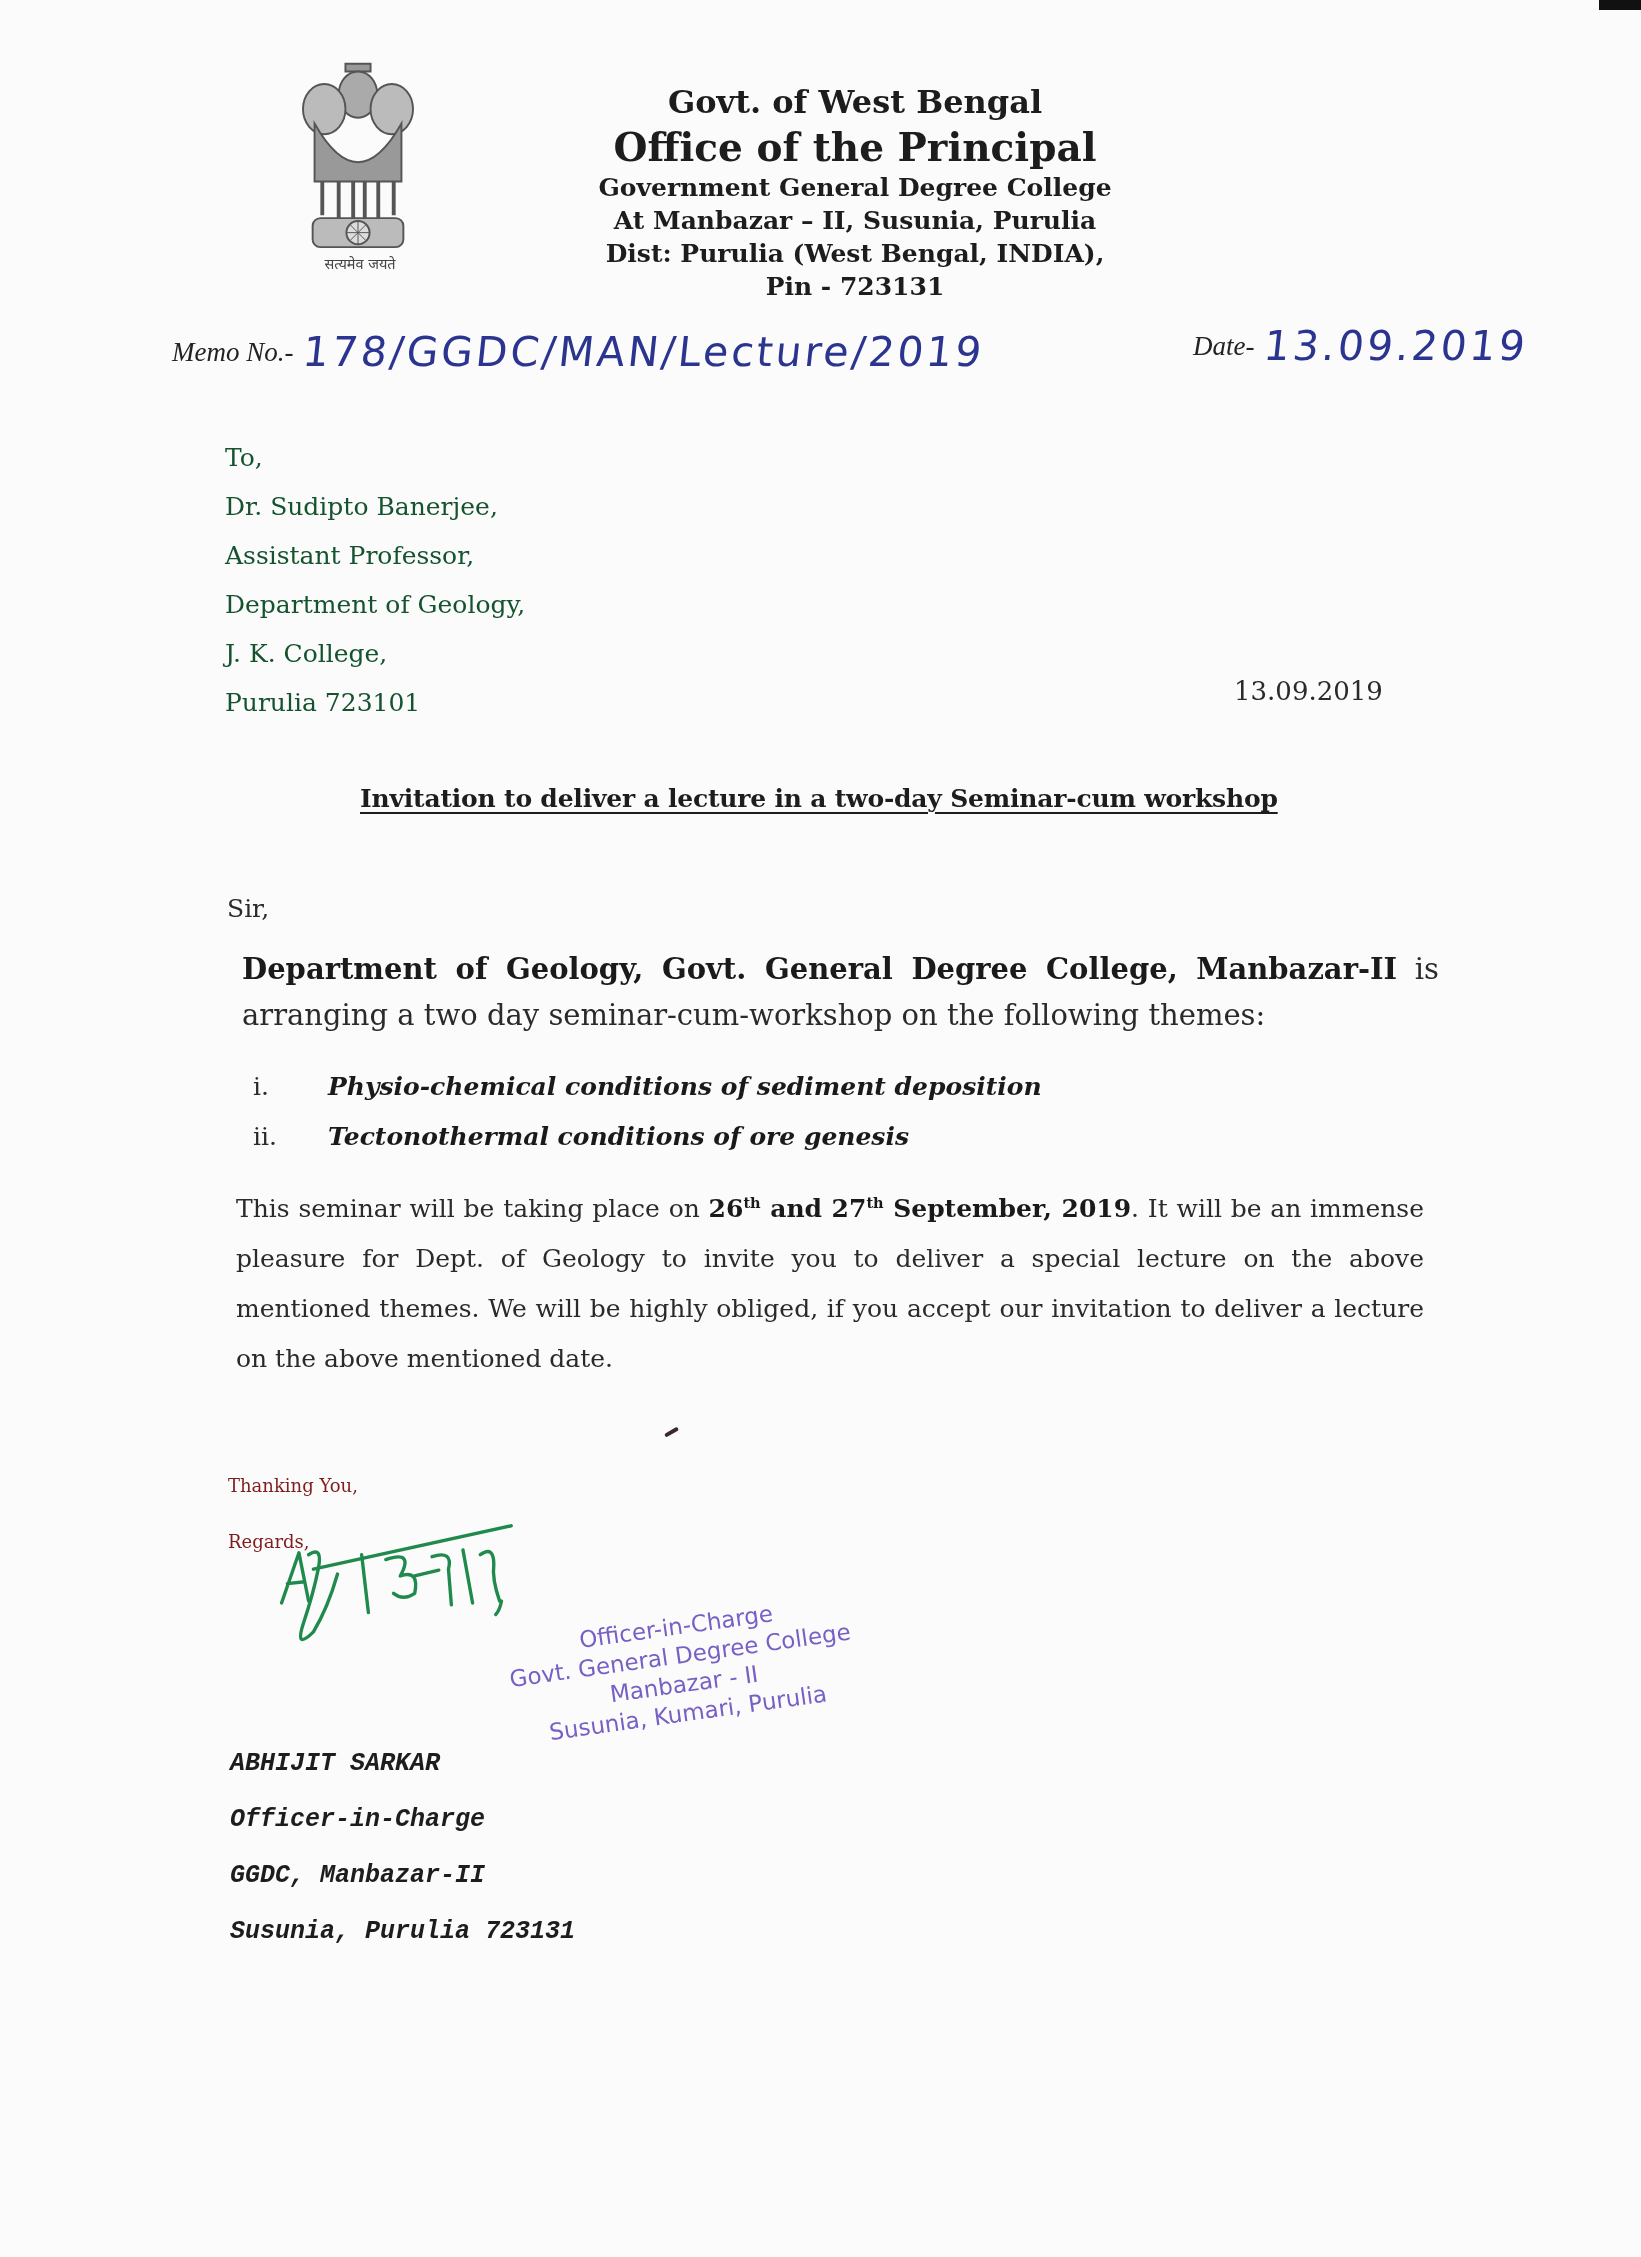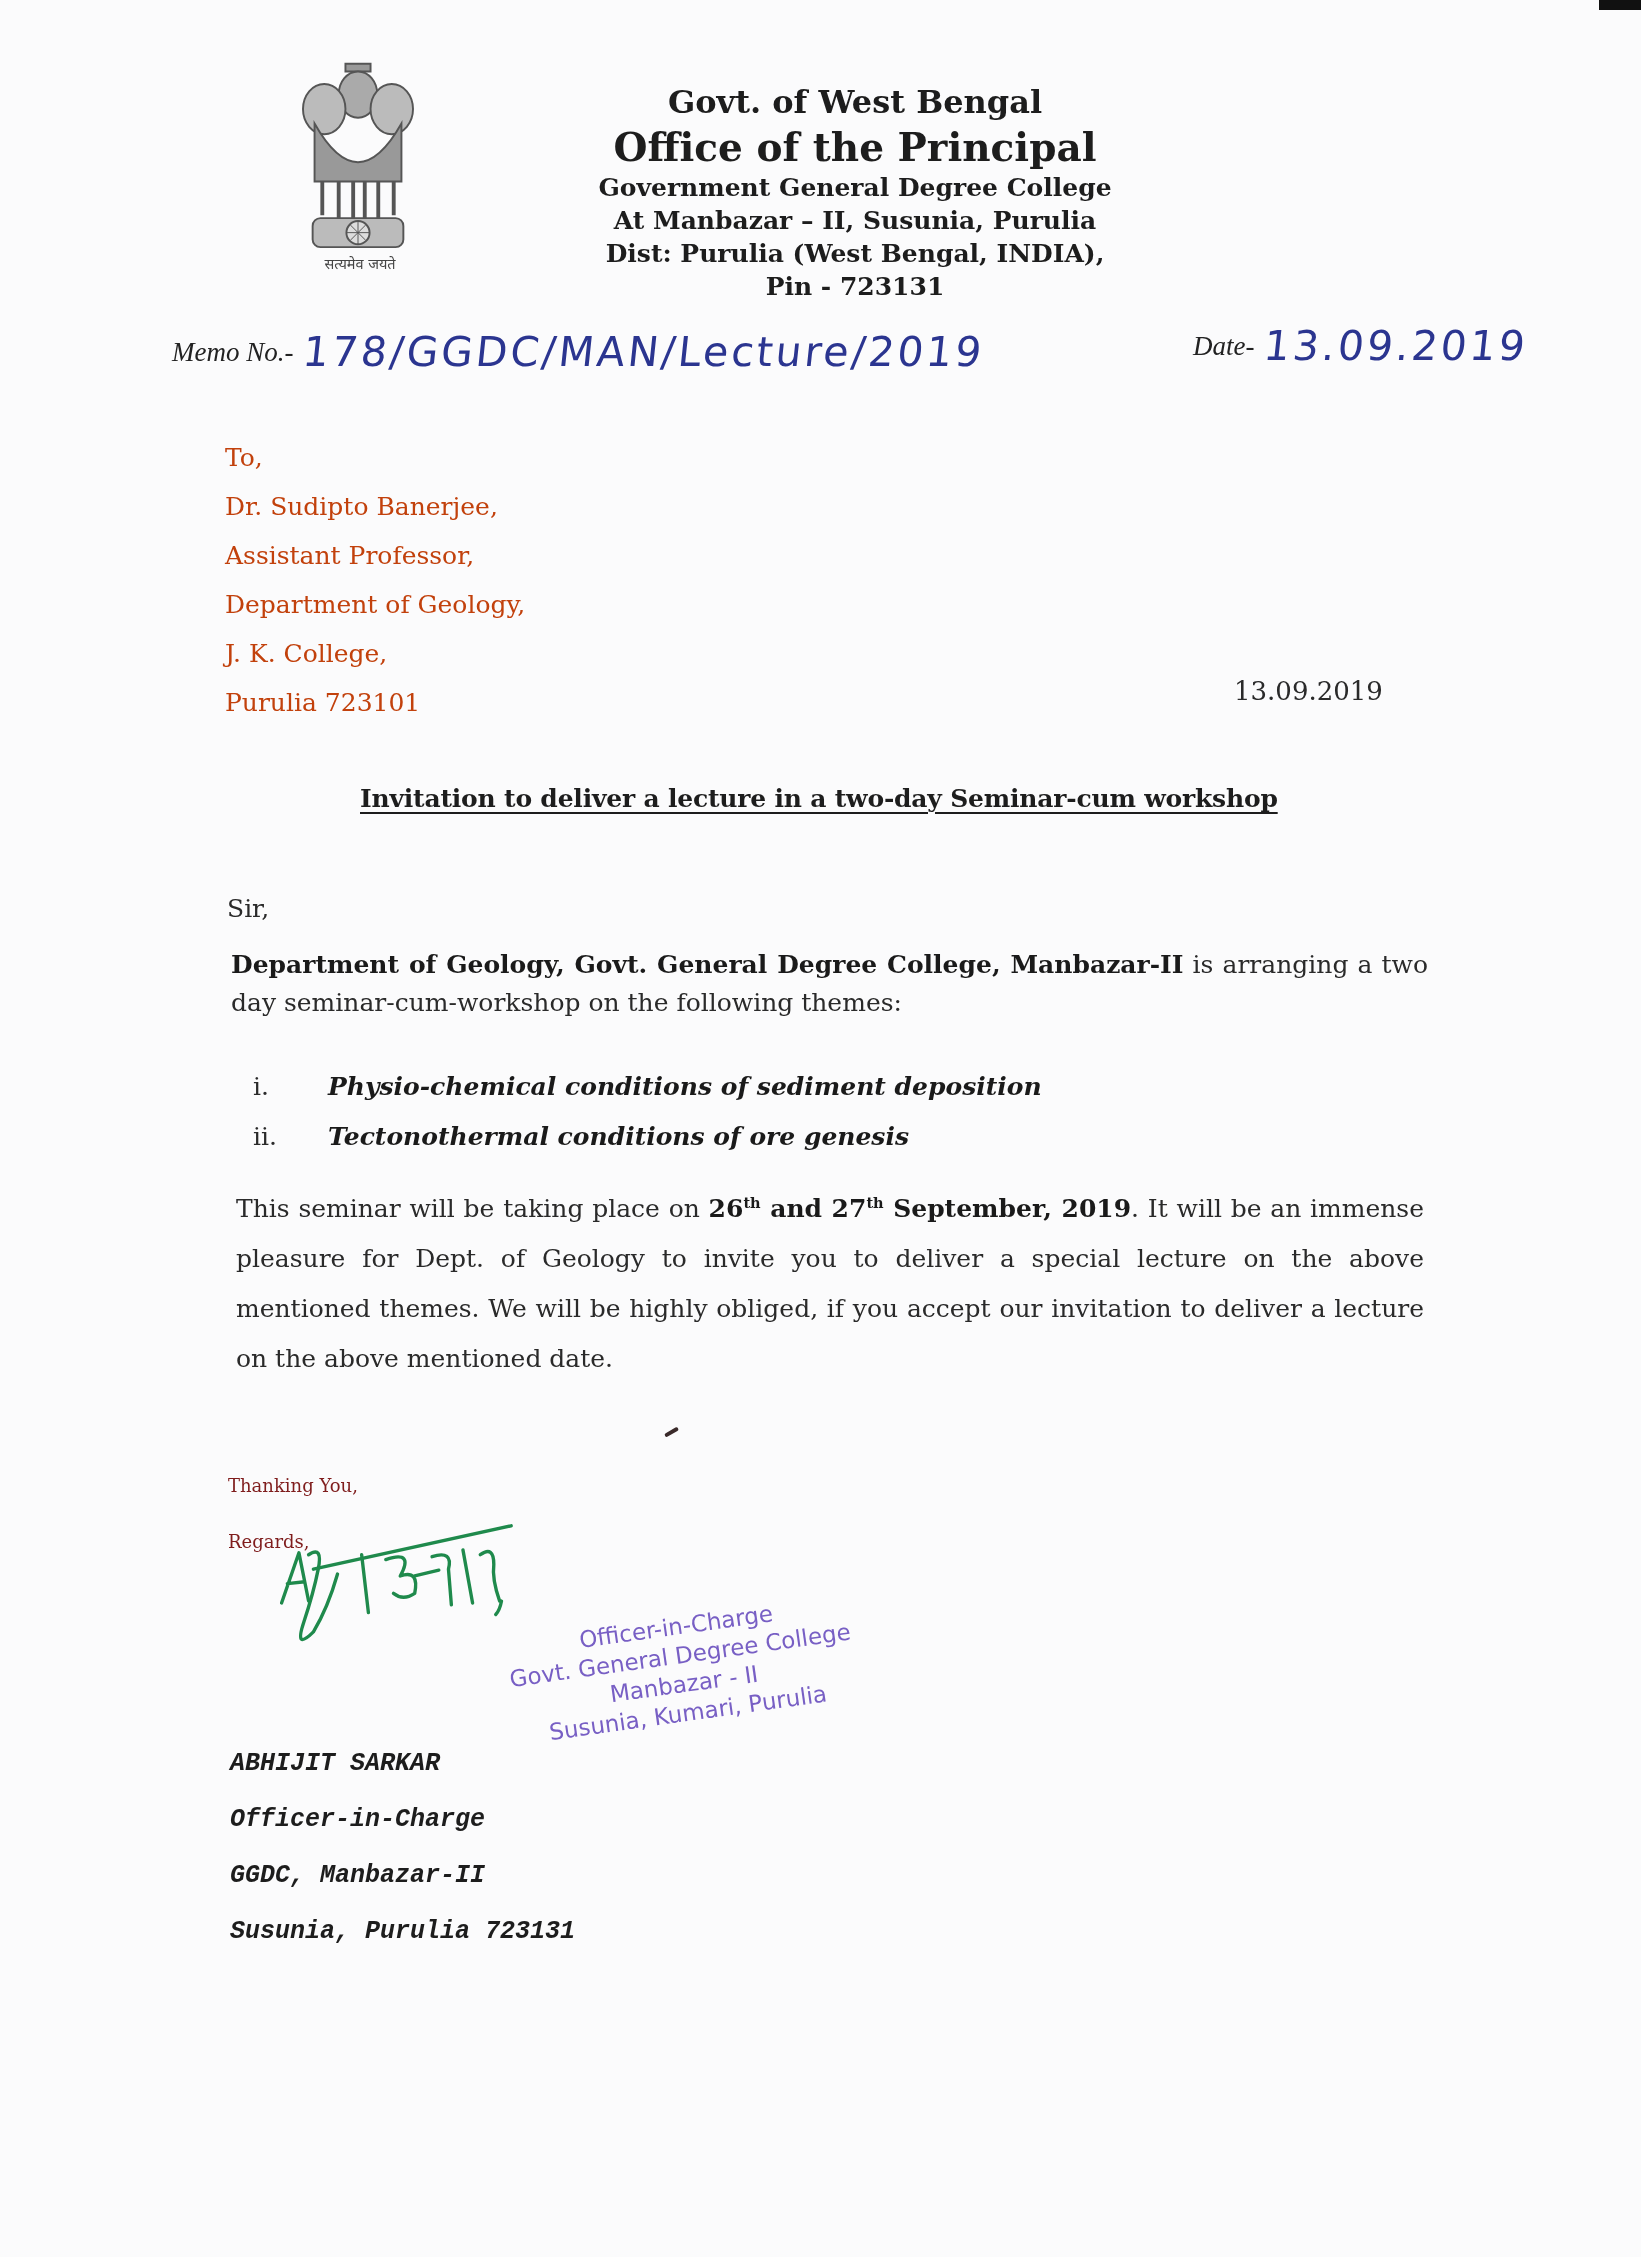--- a/index.html
+++ b/index.html
@@ -18,27 +18,27 @@
   .letterhead { position: absolute; left: 541px; top: 81px; width: 628px; text-align: center; font-weight: bold; color: #1d1d1d; }
   .lh-1 { font-size: 32px; line-height: 42px; }
   .lh-2 { font-size: 39px; line-height: 48px; }
   .lh-3 { font-size: 25px; line-height: 33px; }
 
   .memo { position: absolute; left: 172px; top: 328px; display: flex; align-items: center; }
   .memo-label, .date-label { font-family: "Liberation Serif", serif; font-style: italic; font-size: 27px; color: #222; }
   .handwritten { font-family: "DejaVu Sans", sans-serif; color: #2b3590; font-size: 41px; letter-spacing: 2.9px; margin-left: 9.7px; transform: skewX(-6deg); }
   .date { position: absolute; left: 1193px; top: 322px; display: flex; align-items: center; }
 
-  .addr { position: absolute; left: 225px; top: 433px; font-size: 25px; line-height: 49px; color: #c2410c; }
+  .addr { position: absolute; left: 225px; top: 433px; font-size: 25px; line-height: 49px; color: #14532d; }
   .typed-date { position: absolute; left: 1234px; top: 676px; font-size: 26px; color: #2a2a2a; }
 
   .subject { position: absolute; left: 360px; top: 784px; font-size: 25px; font-weight: bold; text-decoration: underline; text-underline-offset: 4.8px; color: #1d1d1d; letter-spacing: -0.2px; }
 
   .salutation { position: absolute; left: 227px; top: 894px; font-size: 25px; color: #2a2a2a; }
-  .para1 { position: absolute; left: 231px; top: 946px; width: 1197px; font-size: 25px; line-height: 38px; color: #2a2a2a; text-align: justify; }
+  .para1 { position: absolute; left: 242px; top: 946px; width: 1197px; font-size: 29px; line-height: 46px; color: #2a2a2a; text-align: justify; }
   .para1 b { color: #1a1a1a; }
   .themes { position: absolute; left: 253px; top: 1062px; font-size: 25px; line-height: 50px; }
   .theme-row { display: flex; }
   .theme-num { width: 75px; color: #2a2a2a; }
   .theme-text { font-weight: bold; font-style: italic; color: #1a1a1a; }
 
   .para2 { position: absolute; left: 236px; top: 1178px; width: 1188px; font-size: 25px; line-height: 50px; color: #2a2a2a; text-align: justify; }
   .para2 b { color: #1a1a1a; }
   sup { font-size: 14.5px; }
 

